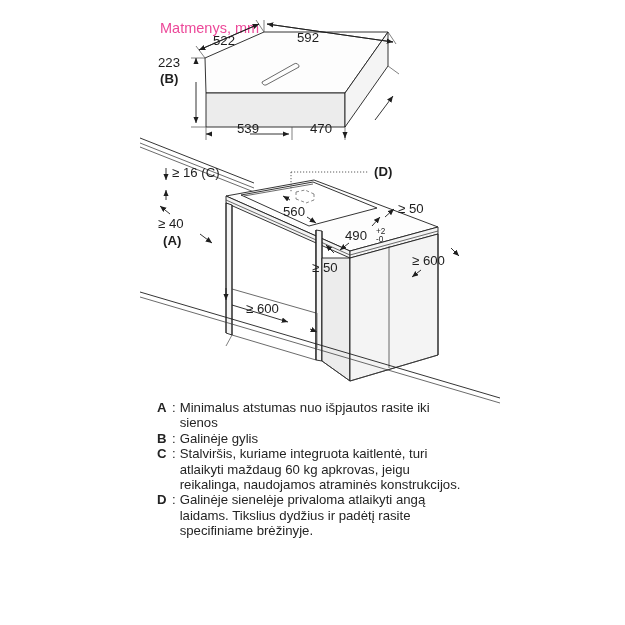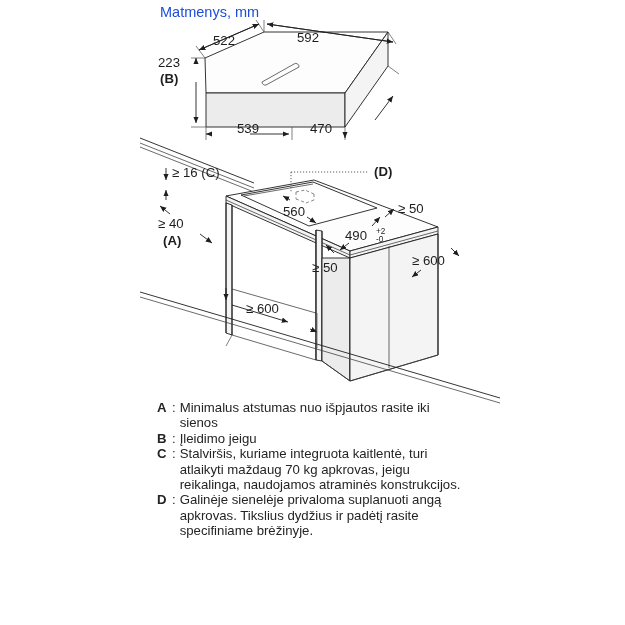--- a/index.html
+++ b/index.html
@@ -17,23 +17,23 @@
   }
   #sheet {
     position: absolute;
     left: 0; top: 0;
     width: 625px;
     height: 625px;
   }
   .title {
     position: absolute;
     left: 160px;
-    top: 4px;
+    top: 20px;
     font-size: 14.5px;
-    color: #1d4ed8;
+    color: #ec4899;
     white-space: nowrap;
   }
   
   .legend {
     position: absolute;
     left: 157px;
     top: 400px;
     width: 310px;
     font-size: 13.2px;
     line-height: 15.4px;
@@ -293,25 +293,25 @@
 
 <div class="legend">
   <div class="legend-row">
     <span class="legend-key">A</span>
     <span class="legend-colon">:</span>
     <span class="legend-text">Minimalus atstumas nuo išpjautos rasite iki sienos</span>
   </div>
   <div class="legend-row">
     <span class="legend-key">B</span>
     <span class="legend-colon">:</span>
-    <span class="legend-text">Įleidimo jeigu</span>
+    <span class="legend-text">Galinėje gylis</span>
   </div>
   <div class="legend-row">
     <span class="legend-key">C</span>
     <span class="legend-colon">:</span>
-    <span class="legend-text">Stalviršis, kuriame integruota kaitlentė, turi atlaikyti maždaug 70 kg apkrovas, jeigu reikalinga, naudojamos atraminės konstrukcijos.</span>
+    <span class="legend-text">Stalviršis, kuriame integruota kaitlentė, turi atlaikyti maždaug 60 kg apkrovas, jeigu reikalinga, naudojamos atraminės konstrukcijos.</span>
   </div>
   <div class="legend-row">
     <span class="legend-key">D</span>
     <span class="legend-colon">:</span>
-    <span class="legend-text">Galinėje sienelėje privaloma suplanuoti angą apkrovas. Tikslius dydžius ir padėtį rasite specifiniame brėžinyje.</span>
+    <span class="legend-text">Galinėje sienelėje privaloma atlaikyti angą laidams. Tikslius dydžius ir padėtį rasite specifiniame brėžinyje.</span>
   </div>
 </div>
 
 </body></html>

